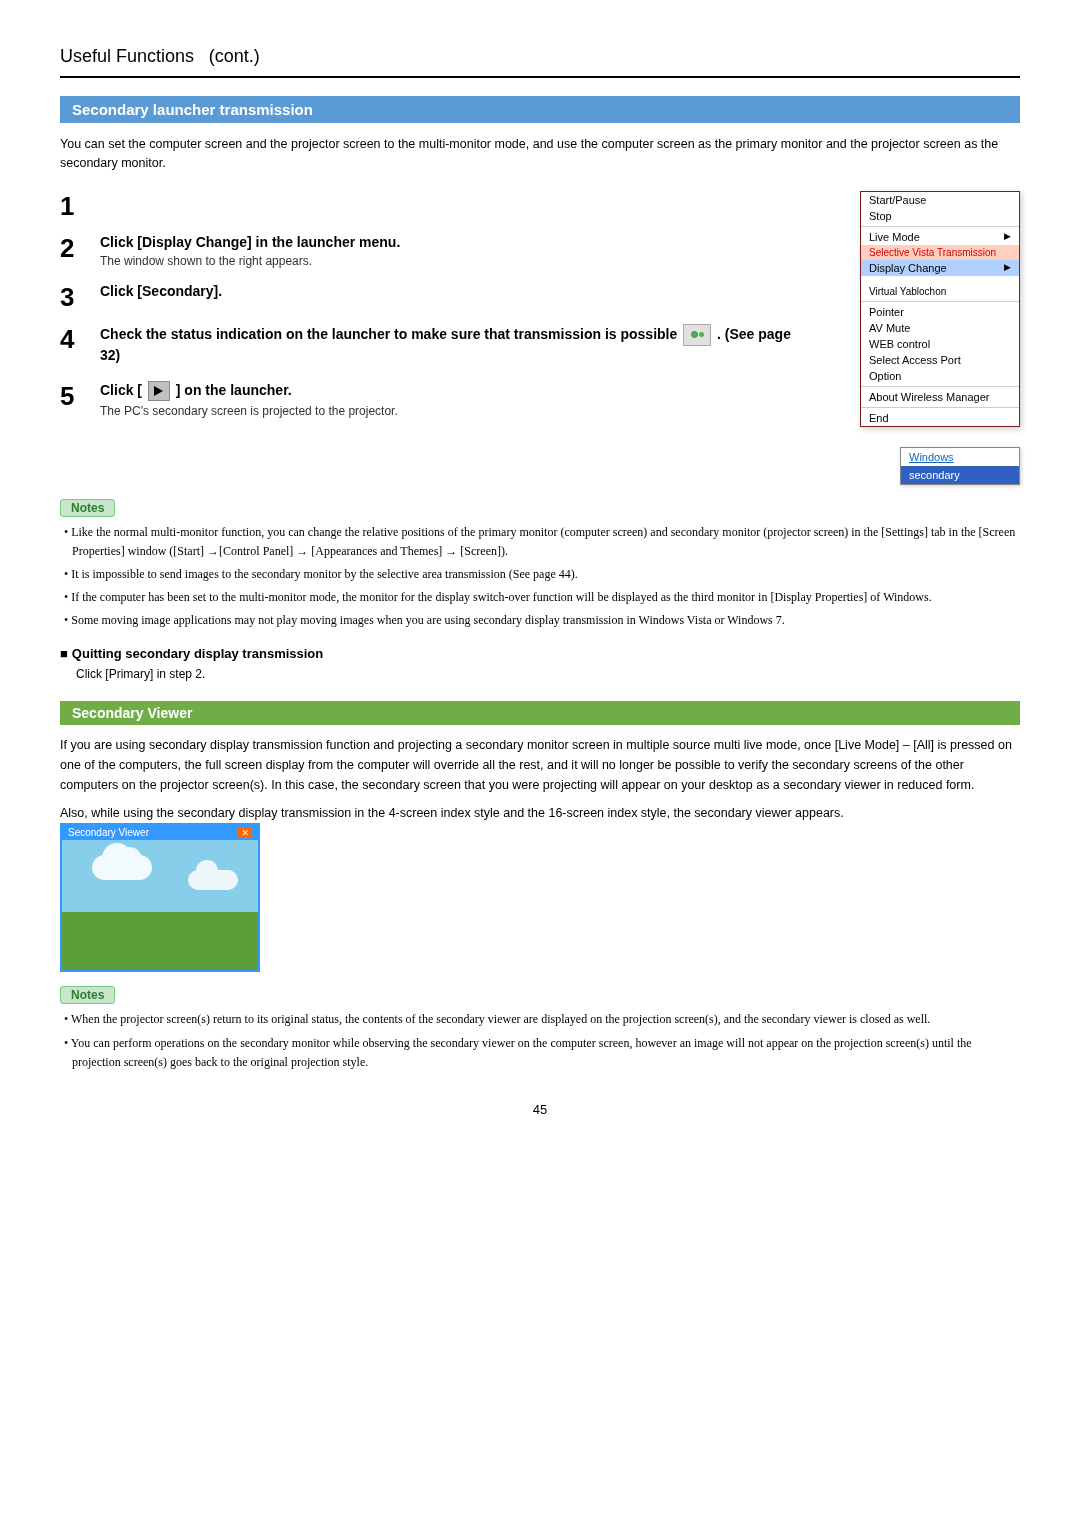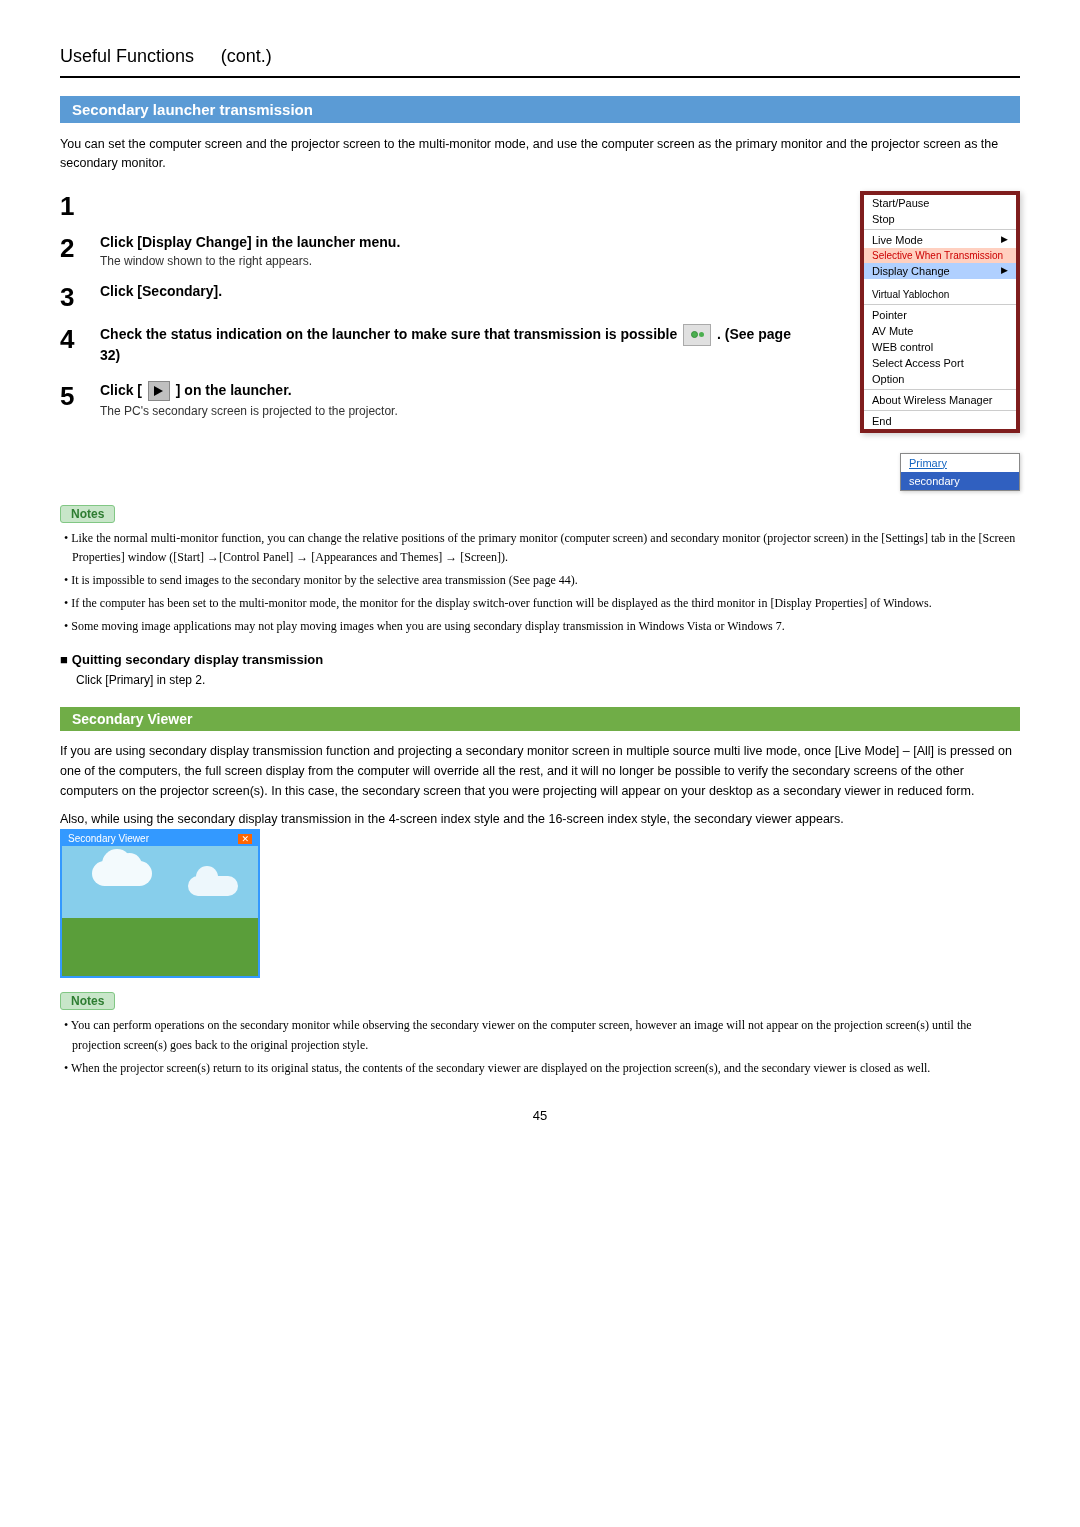--- a/index.html
+++ b/index.html
@@ -148,21 +148,21 @@
     }
     .status-dot-small {
       width: 5px;
       height: 5px;
       border-radius: 50%;
       background: #4caf50;
     }
     
     .launcher-menu {
       background: #fff;
-      border: 4px solid #7f1d1d;
+      border: 1px solid #7f1d1d;
       box-shadow: 2px 2px 6px rgba(0,0,0,0.2);
       font-size: 11px;
       width: 160px;
     }
     .launcher-menu-item {
       padding: 2px 8px;
       cursor: default;
     }
     .launcher-menu-item.highlighted {
       background: #ffd0c0;
@@ -341,21 +341,21 @@
       font-size: 13px;
       margin-top: 30px;
     }
     .bold { font-weight: bold; }
   </style>
 </head>
 <body>
 
 <div class="page-title">
   <span>Useful Functions</span>
-  <span style="font-size:18px;font-weight:normal;margin-left:20px;">(cont.)</span>
+  <span style="font-size:18px;font-weight:normal;margin-left:8px;">(cont.)</span>
 </div>
 
 <div class="section-header">
   <span>Secondary launcher transmission</span>
 </div>
 
 <p class="intro-text">You can set the computer screen and the projector screen to the multi-monitor mode, and use the computer screen as the primary monitor and the projector screen as the secondary monitor.</p>
 
 <div class="steps-area">
   <div class="steps-left">
@@ -411,37 +411,37 @@
 
   </div>
 
   <div class="steps-right">
 
     <div class="launcher-menu">
       <div class="launcher-menu-item">Start/Pause</div>
       <div class="launcher-menu-item">Stop</div>
       <div class="launcher-menu-divider"></div>
       <div class="launcher-menu-item has-arrow">Live Mode</div>
-      <div class="launcher-menu-item highlighted" style="background:#ffd0c0;color:#c00;font-size:10px;">Selective When Transmission</div>
+      <div class="launcher-menu-item highlighted" style="background:#ffd0c0;color:#c00;font-size:10px;">Selective Vista Transmission</div>
       <div class="launcher-menu-item has-arrow" style="background:#b0d0ff;">Display Change</div>
       <div class="launcher-menu-item" style="font-size:10px;margin-top:8px;">Virtual Yablochon</div>
       <div class="launcher-menu-divider"></div>
       <div class="launcher-menu-item">Pointer</div>
       <div class="launcher-menu-item">AV Mute</div>
       <div class="launcher-menu-item">WEB control</div>
       <div class="launcher-menu-item">Select Access Port</div>
       <div class="launcher-menu-item">Option</div>
       <div class="launcher-menu-divider"></div>
       <div class="launcher-menu-item">About Wireless Manager</div>
       <div class="launcher-menu-divider"></div>
       <div class="launcher-menu-item">End</div>
     </div>
 
     <div class="display-box">
-      <div class="display-box-primary">Primary</div>
+      <div class="display-box-primary">Windows</div>
       <div class="display-box-secondary">secondary</div>
     </div>
   </div>
 </div>
 
 <div class="notes-box">
   <div class="notes-label">Notes</div>
   <ul class="notes-content">
     <li>Like the normal multi-monitor function, you can change the relative positions of the primary monitor (computer screen) and secondary monitor (projector screen) in the [Settings] tab in the [Screen Properties] window ([Start] →[Control Panel] → [Appearances and Themes] → [Screen]).</li>
     <li>It is impossible to send images to the secondary monitor by the selective area transmission (See page 44).</li>
@@ -472,18 +472,18 @@
           <div class="cloud2"></div>
         </div>
       </div>
     </div>
   </div>
 </div>
 
 <div class="notes-box">
   <div class="notes-label">Notes</div>
   <ul class="notes-content">
+    <li>When the projector screen(s) return to its original status, the contents of the secondary viewer are displayed on the projection screen(s), and the secondary viewer is closed as well.</li>
     <li>You can perform operations on the secondary monitor while observing the secondary viewer on the computer screen, however an image will not appear on the projection screen(s) until the projection screen(s) goes back to the original projection style.</li>
-    <li>When the projector screen(s) return to its original status, the contents of the secondary viewer are displayed on the projection screen(s), and the secondary viewer is closed as well.</li>
   </ul>
 </div>
 
 <div class="page-number">45</div>
 
 </body></html>

